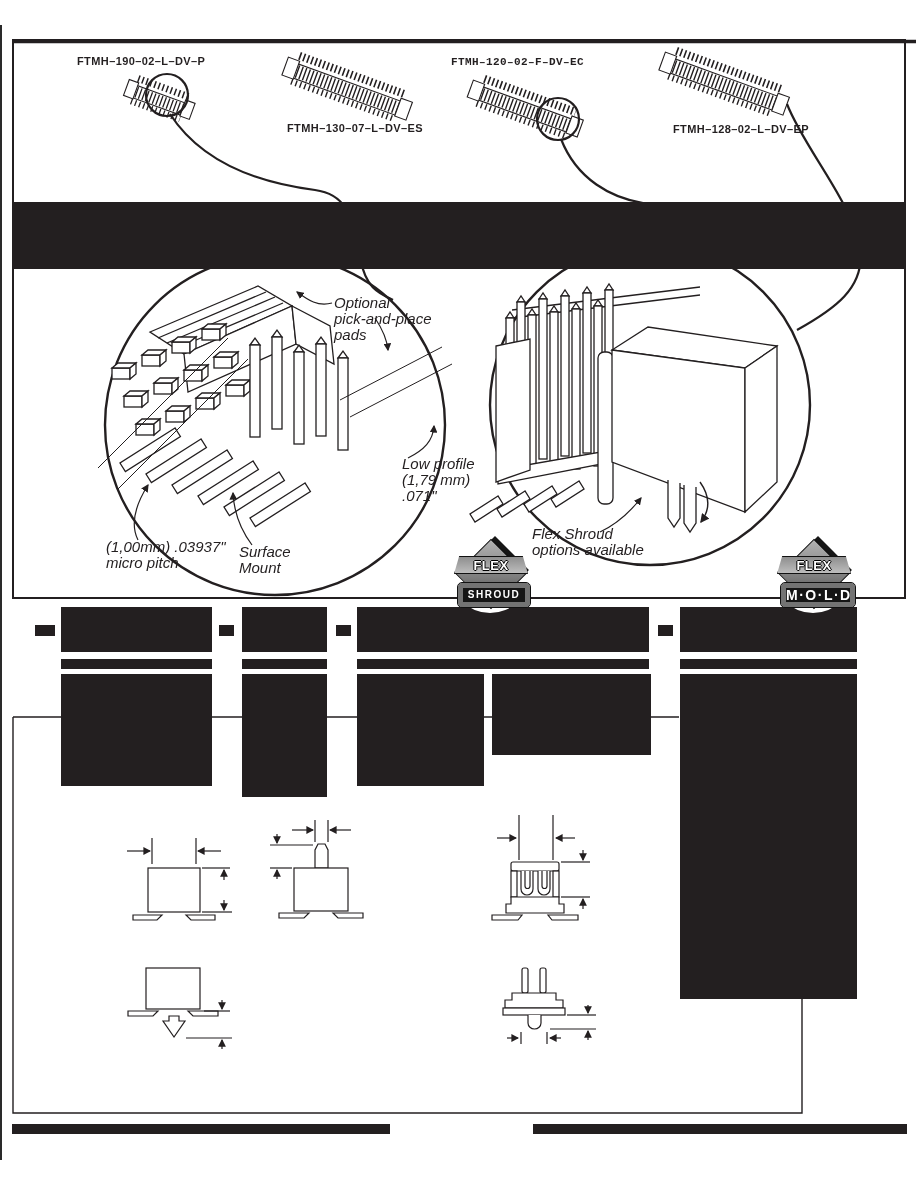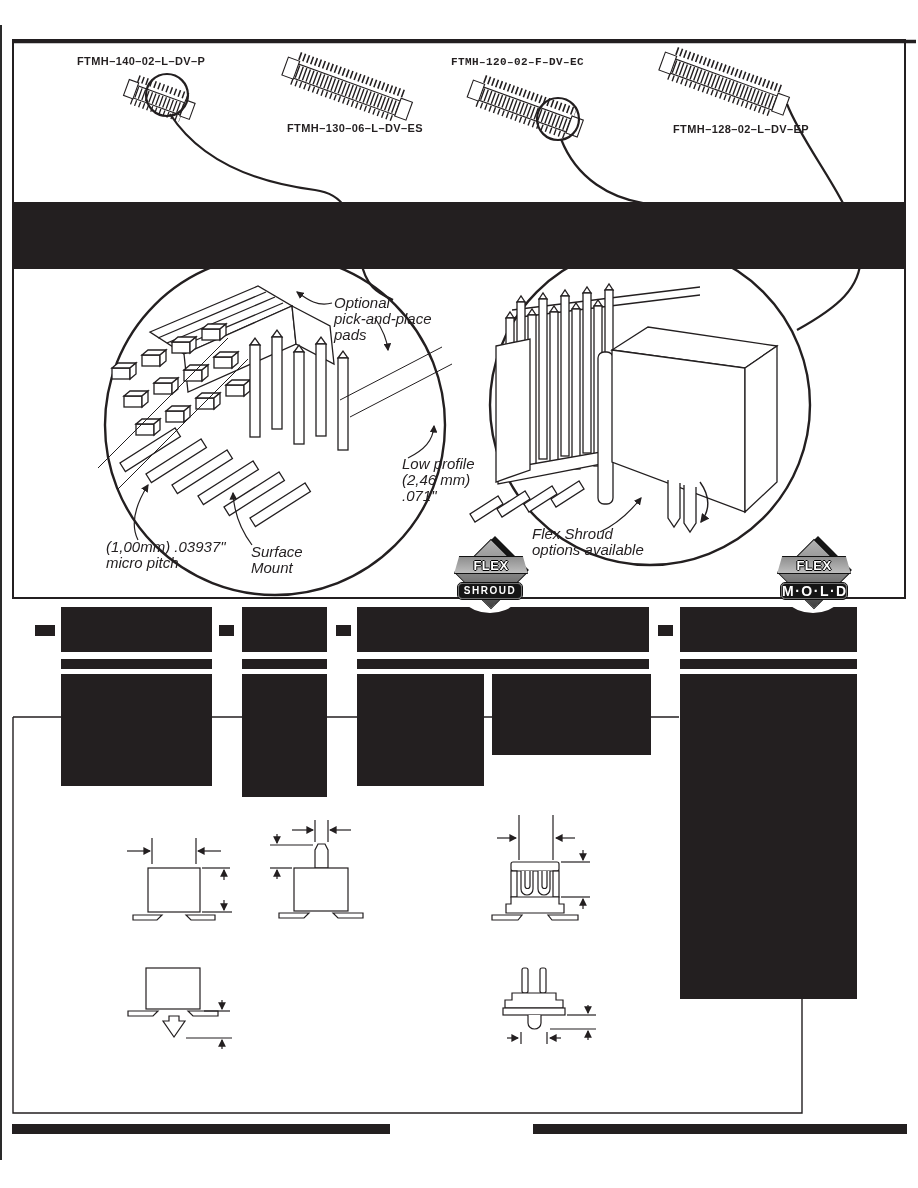--- a/index.html
+++ b/index.html
@@ -10,21 +10,21 @@
   .halo{position:absolute;width:80px;height:80px;border-radius:50%;background:#fff;z-index:3;}
   .badge{position:absolute;z-index:4;}
   .diamond{position:absolute;width:48px;height:48px;transform:rotate(45deg);}
   .diamond.shadow{background:#161616;}
   .diamond.main{background:linear-gradient(135deg,#b3b3b3 0%,#7d7d7d 55%,#3f3f3f 100%);border:1px solid #111;}
   .flexband{position:absolute;height:16px;background:linear-gradient(180deg,#8e8e8e,#bdbdbd);
             border:1px solid #111;clip-path:polygon(7% 0,93% 0,100% 100%,0 100%);
             display:flex;align-items:center;justify-content:center;
             font-weight:bold;font-size:13px;color:#fff;letter-spacing:.5px;
             text-shadow:-1px 0 #000,1px 0 #000,0 -1px #000,0 1px #000;}
-  .badgebox{position:absolute;background:#151515;border:1px solid #737373;outline:1px solid #111;
+  .badgebox{position:absolute;background:#151515;border:5px solid #737373;outline:1px solid #111;
             border-radius:4px;color:#fff;font-weight:bold;text-align:center;}
   .partlabel{position:absolute;font-weight:bold;font-size:11px;letter-spacing:.4px;z-index:5;white-space:nowrap;}
   .ann{position:absolute;font-style:italic;font-size:15px;line-height:1.06;z-index:5;white-space:pre-line;}
 </style>
 </head>
 <body>
 
 <div id="page">
 
 <svg width="918" height="1188" viewBox="0 0 918 1188">
@@ -297,31 +297,31 @@
 </div>
 
 <div class="halo" style="left:773px;top:533px;"></div>
 <div class="badge">
   <div class="diamond shadow" style="left:794px;top:546px;"></div>
   <div class="diamond main" style="left:789px;top:549px;"></div>
   <div class="flexband" style="left:777px;top:556px;width:72px;">FLEX</div>
   <div class="badgebox" style="left:781px;top:583px;width:64px;height:14px;font-size:14px;letter-spacing:1.5px;line-height:14px;">M·O·L·D</div>
 </div>
 
-<div class="partlabel" style="left:77px;top:55px;">FTMH–140–02–L–DV–P</div>
-<div class="partlabel" style="left:287px;top:122px;">FTMH–130–06–L–DV–ES</div>
+<div class="partlabel" style="left:77px;top:55px;">FTMH–190–02–L–DV–P</div>
+<div class="partlabel" style="left:287px;top:122px;">FTMH–130–07–L–DV–ES</div>
 <div class="partlabel" style="left:451px;top:56px;font-family:Liberation Mono, monospace;">FTMH–120–02–F–DV–EC</div>
 <div class="partlabel" style="left:673px;top:123px;">FTMH–128–02–L–DV–EP</div>
 
 <div class="ann" style="left:334px;top:295px;">Optional
 pick-and-place
 pads</div>
 <div class="ann" style="left:402px;top:456px;">Low profile
-(2,46 mm)
+(1,79 mm)
 .071"</div>
 <div class="ann" style="left:106px;top:539px;">(1,00mm) .03937"
 micro pitch</div>
-<div class="ann" style="left:251px;top:544px;">Surface
+<div class="ann" style="left:239px;top:544px;">Surface
 Mount</div>
 <div class="ann" style="left:532px;top:526px;">Flex Shroud
 options available</div>
 
 </div>
 
 </body></html>

